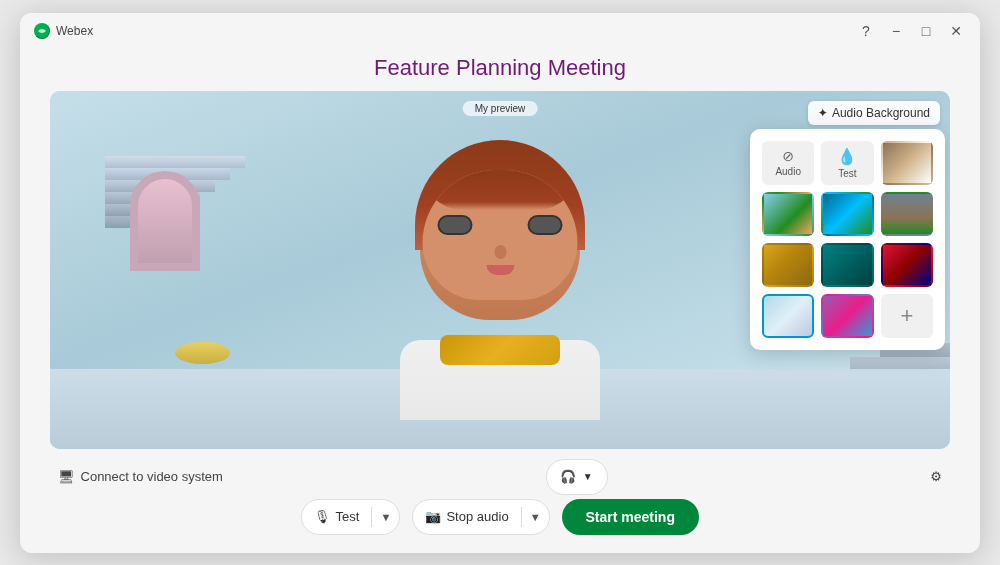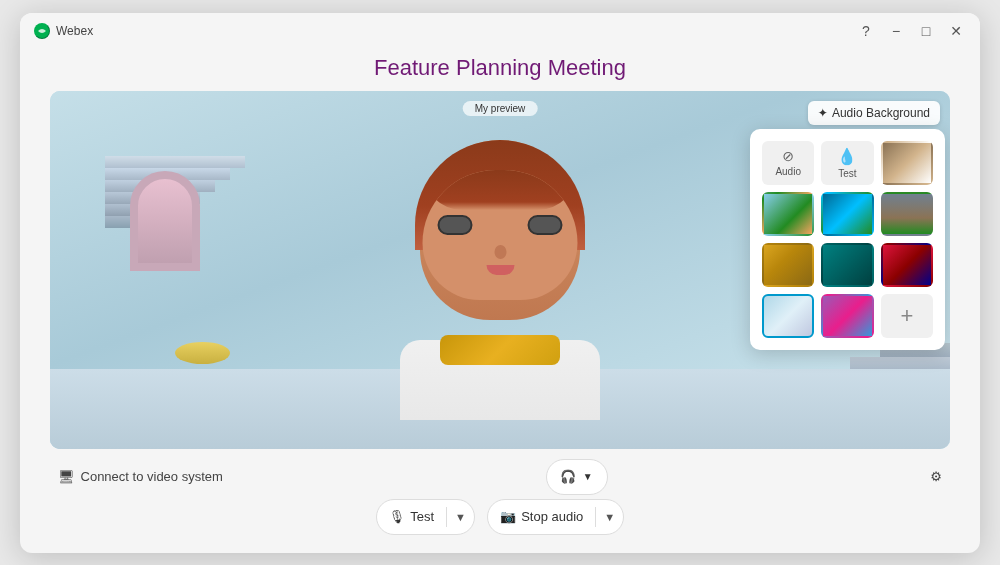--- a/index.html
+++ b/index.html
@@ -471,15 +471,16 @@
         <button class="action-btn-main">
           <span>📷</span>
           <span>Stop audio</span>
         </button>
         <div class="action-btn-divider"></div>
         <button class="action-btn-arrow">
           <span>▼</span>
         </button>
       </div>
 
+      <button class="start-btn">Start meeting</button>
     </div>
   </div>
 </div>
 
 </body></html>

